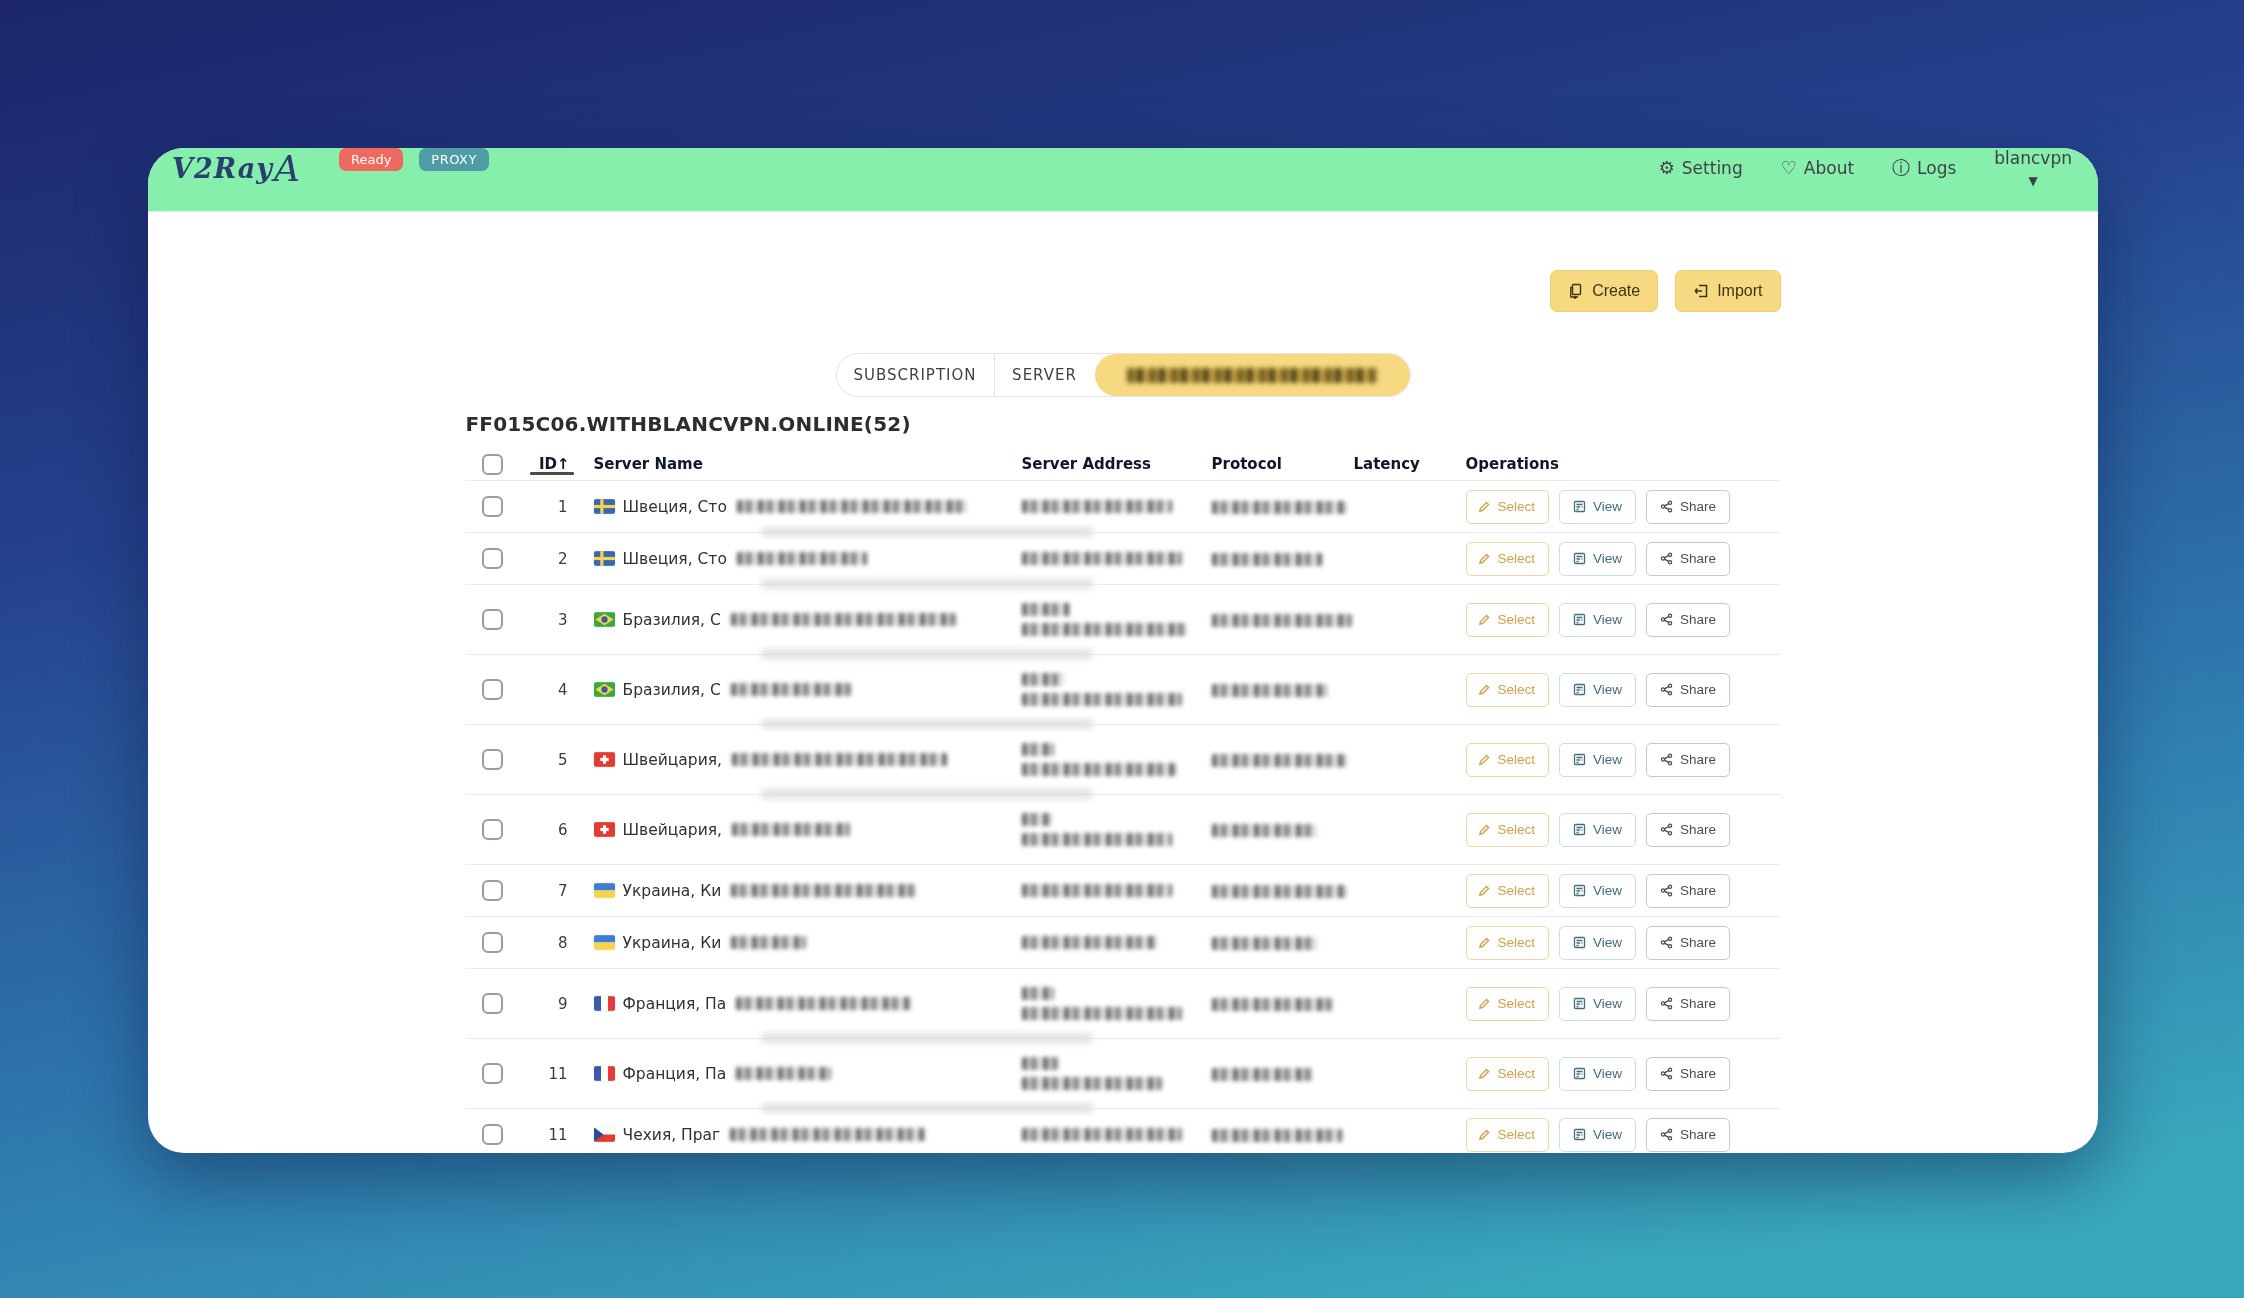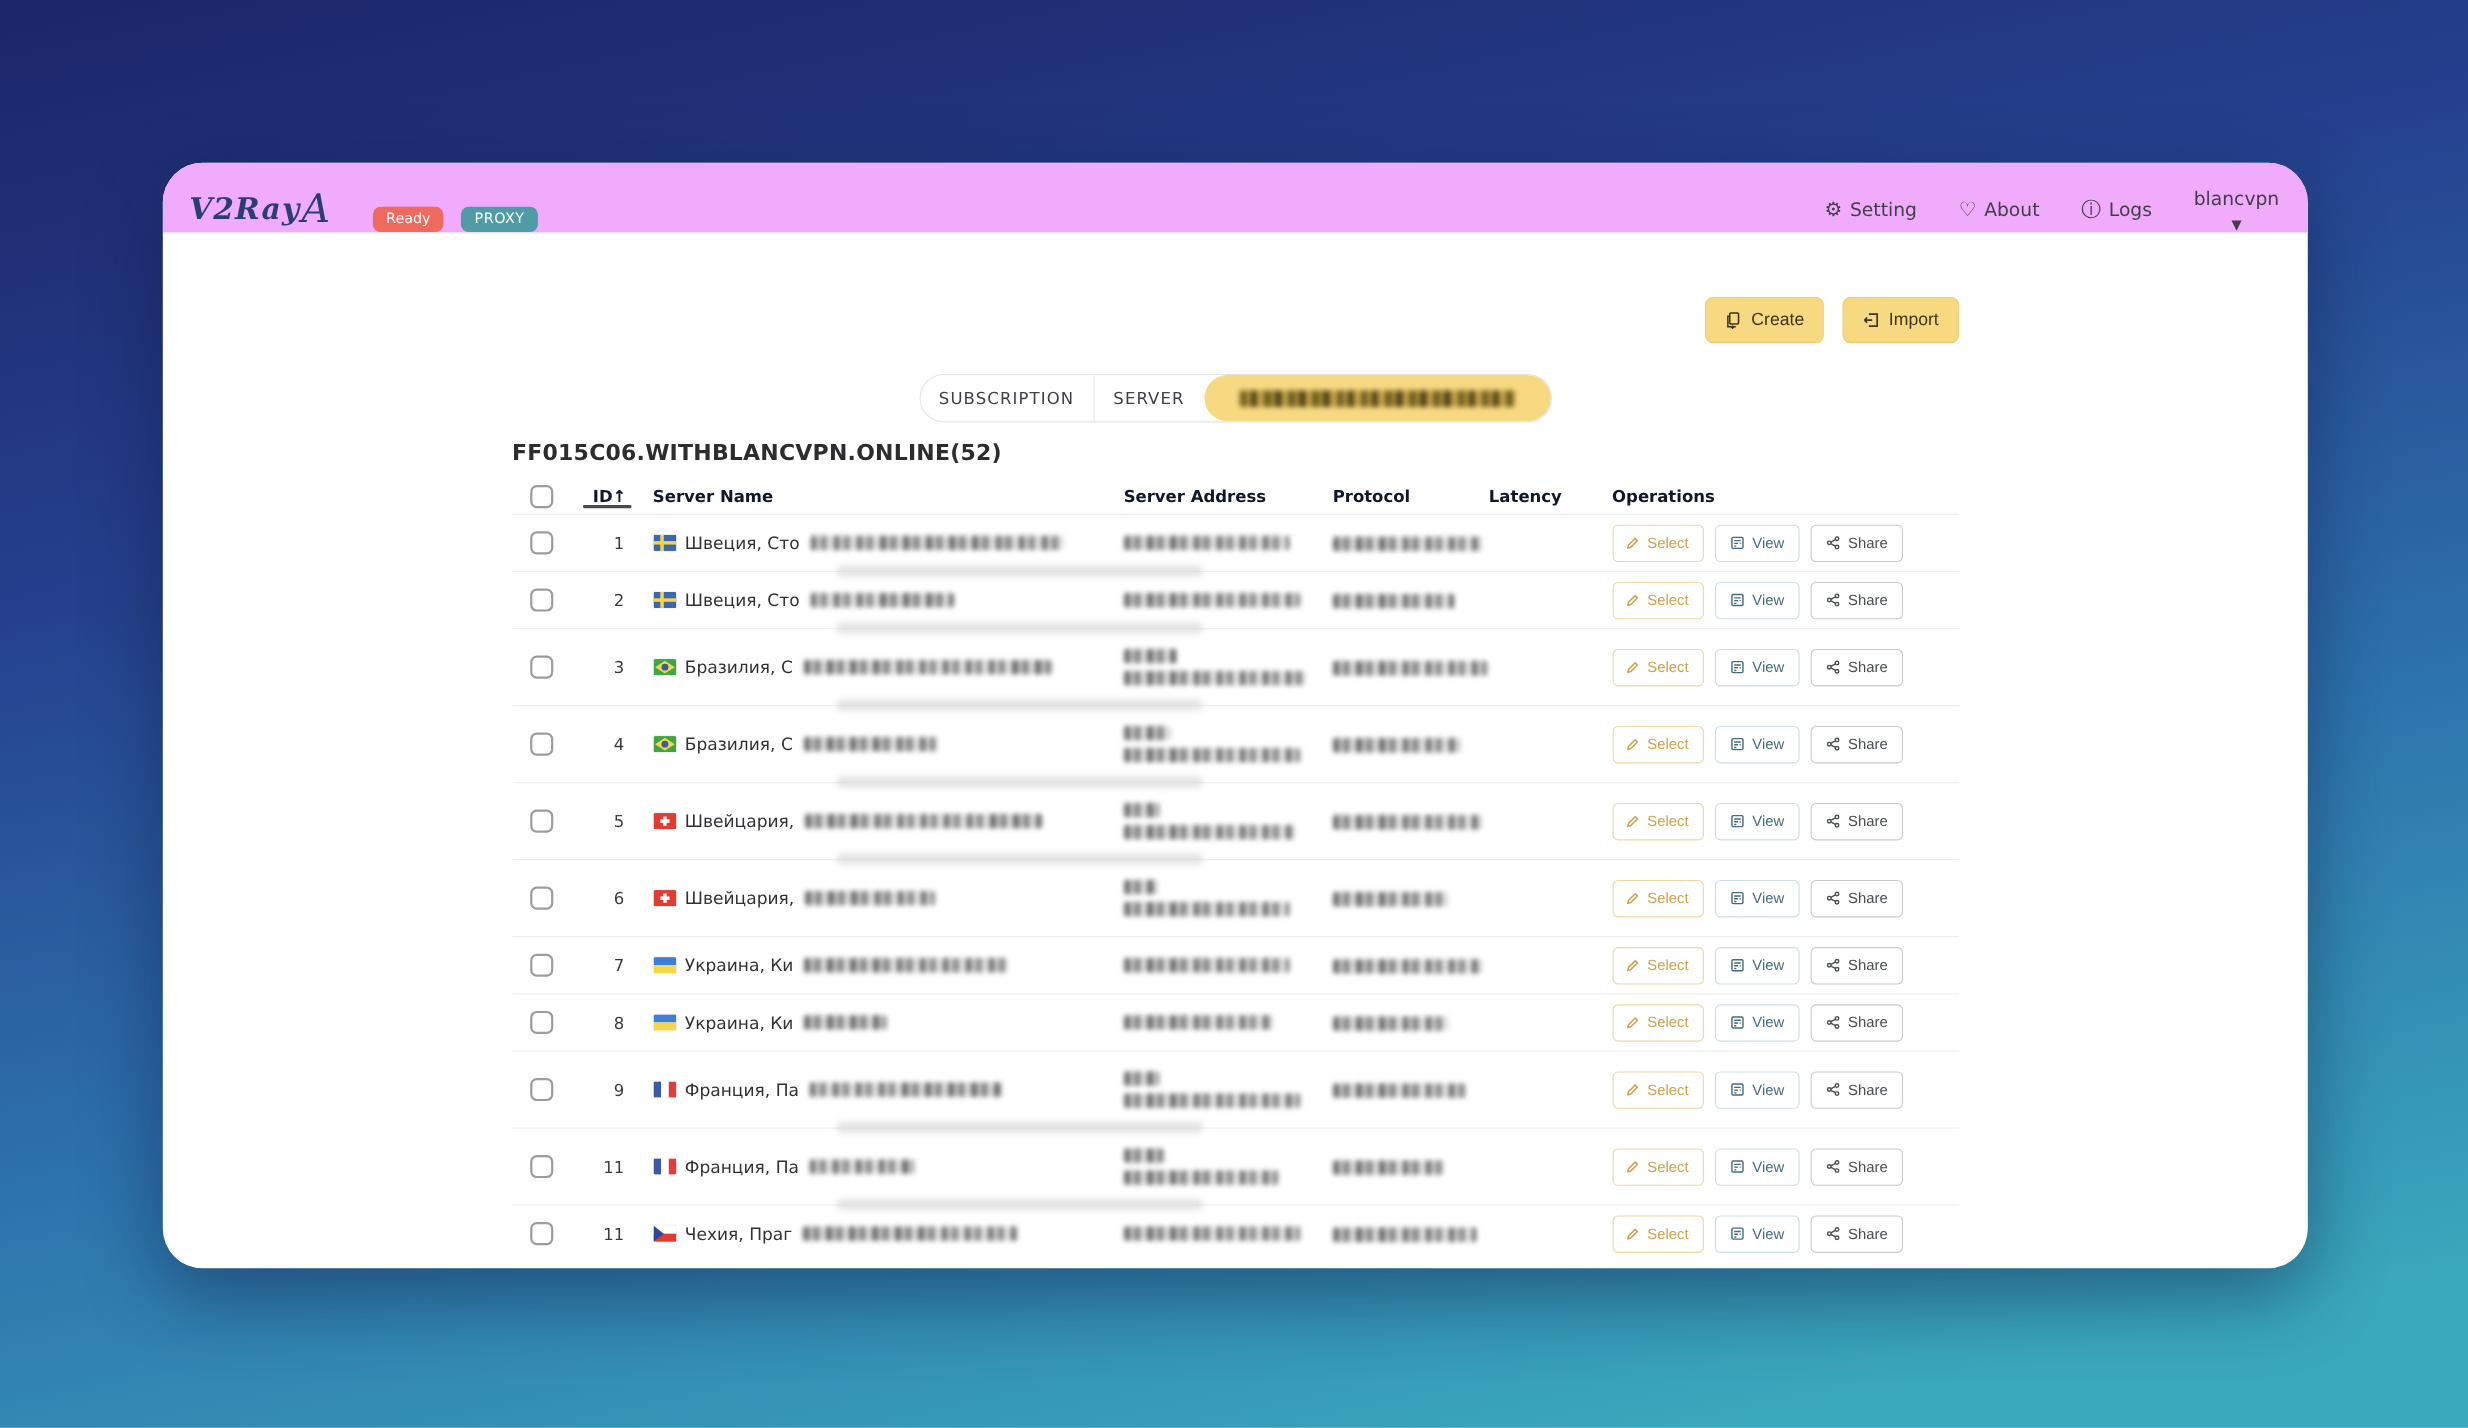--- a/index.html
+++ b/index.html
@@ -9,22 +9,22 @@
     background:linear-gradient(168deg, var(--bg-top) 0%, var(--bg-mid) 32%, var(--bg-mid2) 62%, var(--bg-bottom) 92%);
     position:relative;
   }
   .app-card {
     position:absolute; left:148px; top:148px; width:1950px; height:1005px;
     background:#ffffff; border-radius:36px; overflow:hidden;
     box-shadow:0 25px 70px rgba(10,20,60,.45);
   }
   
   .topbar {
-    height:64px; background:#f0abfc; border-bottom:1px solid #e8e9ea;
-    display:flex; align-items:flex-end; padding:0 26px 0 24px;
+    height:64px; background:#86efac; border-bottom:1px solid #e8e9ea;
+    display:flex; align-items:flex-start; padding:0 26px 0 24px;
   }
   .logo { font-family:"DejaVu Serif","Liberation Serif",serif; font-style:italic; font-weight:bold;
     color:var(--logo-navy); font-size:27px; letter-spacing:1px; display:flex; align-items:center; }
   .logo .big-a { font-size:36px; font-weight:normal; margin-left:1px; }
   .badges { display:flex; gap:16px; margin-left:38px; }
   .badge { color:#fff; font-size:13px; padding:5px 12px; border-radius:7px; line-height:1; display:inline-block; }
   .badge.ready { background:var(--badge-ready); }
   .badge.proxy { background:var(--badge-proxy); letter-spacing:.5px; }
   .top-nav { margin-left:auto; display:flex; align-items:center; gap:38px; color:#3f3f46; font-size:17px; }
   .nav-item { display:flex; align-items:center; gap:7px; cursor:pointer; }
@@ -33,21 +33,21 @@
   .user-menu .caret { font-size:12px; }
   
   .content { width:1315px; margin:0 auto; }
   .action-row { display:flex; justify-content:flex-end; gap:17px; margin-top:58px; }
   .yellow-btn {
     background:var(--accent-yellow); border:1px solid #eccf72; border-radius:7px;
     height:42px; padding:0 17px; display:inline-flex; align-items:center; gap:8px;
     font-size:16px; color:#3e3519; cursor:pointer;
   }
   .yellow-btn svg { display:block; }
-  .tabs-row { display:flex; justify-content:center; margin-top:28px; }
+  .tabs-row { display:flex; justify-content:center; margin-top:41px; }
   .tab-group { display:flex; height:44px; border:1px solid #e4e4e7; border-radius:22px; background:#fff; overflow:hidden; }
   .tab { display:flex; align-items:center; justify-content:center; font-size:15px; letter-spacing:1px;
     color:#3f3f46; cursor:pointer; }
   .tab.sub { width:158px; border-right:1px solid #e4e4e7; }
   .tab.srv { width:100px; }
   .tab.active-masked { width:315px; background:var(--accent-yellow); border-radius:22px; }
   
   .mask { display:inline-block; height:13px; border-radius:2px; vertical-align:middle;
     background:repeating-linear-gradient(90deg, rgba(60,60,60,.78) 0 5px, rgba(168,168,168,.55) 5px 9px, rgba(92,92,92,.72) 9px 15px, rgba(198,198,198,.5) 15px 21px);
     filter:blur(2.2px); }

